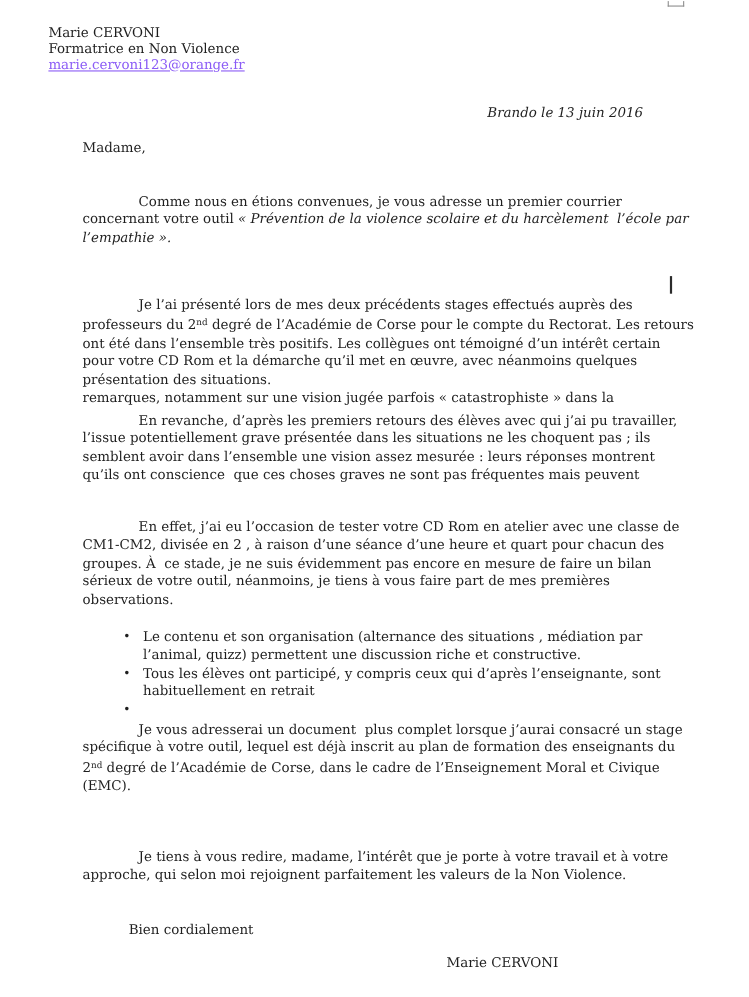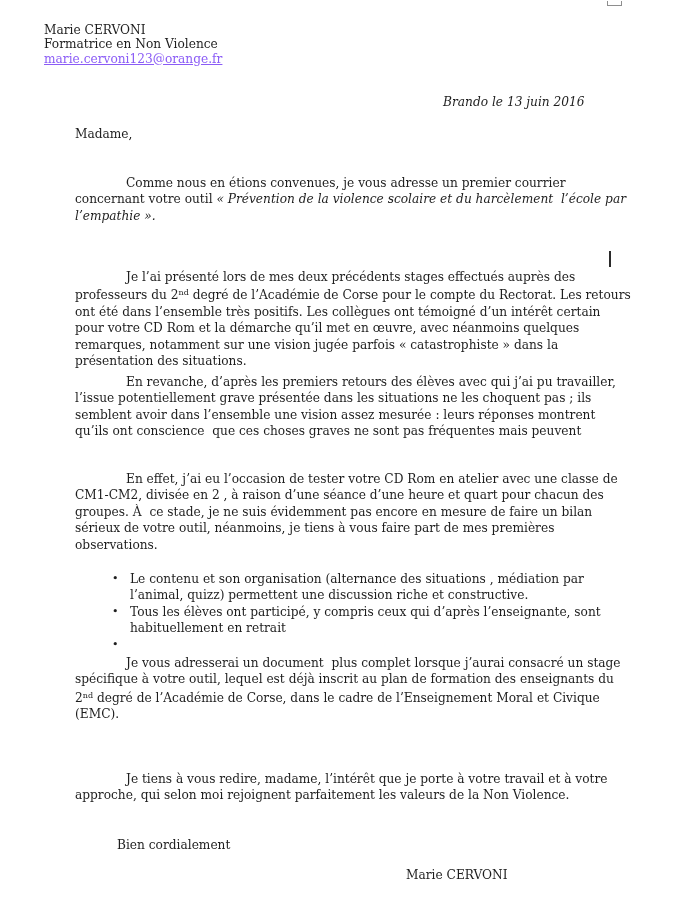--- a/index.html
+++ b/index.html
@@ -53,22 +53,22 @@
 <div class="abs para pos-p0">
     <div class="line indent"><span>Comme nous en étions convenues, je vous adresse un premier courrier</span></div>
     <div class="line"><span>concernant votre outil </span><span class="it">« Prévention de la violence scolaire et du harcèlement  l’école par</span></div>
     <div class="line"><span class="it">l’empathie ».</span></div>
   </div>
 <div class="abs para pos-p1">
     <div class="line indent"><span>Je l’ai présenté lors de mes deux précédents stages effectués auprès des</span></div>
     <div class="line"><span>professeurs du 2</span><span class="sup">nd</span><span> degré de l’Académie de Corse pour le compte du Rectorat. Les retours</span></div>
     <div class="line"><span>ont été dans l’ensemble très positifs. Les collègues ont témoigné d’un intérêt certain</span></div>
     <div class="line"><span>pour votre CD Rom et la démarche qu’il met en œuvre, avec néanmoins quelques</span></div>
+    <div class="line"><span>présentation des situations.</span></div>
     <div class="line"><span>remarques, notamment sur une vision jugée parfois « catastrophiste » dans la</span></div>
-    <div class="line"><span>présentation des situations.</span></div>
   </div>
 <div class="abs para pos-p2">
     <div class="line indent"><span>En revanche, d’après les premiers retours des élèves avec qui j’ai pu travailler,</span></div>
     <div class="line"><span>l’issue potentiellement grave présentée dans les situations ne les choquent pas ; ils</span></div>
     <div class="line"><span>semblent avoir dans l’ensemble une vision assez mesurée : leurs réponses montrent</span></div>
     <div class="line"><span>qu’ils ont conscience  que ces choses graves ne sont pas fréquentes mais peuvent</span></div>
   </div>
 <div class="abs para pos-p3">
     <div class="line indent"><span>En effet, j’ai eu l’occasion de tester votre CD Rom en atelier avec une classe de</span></div>
     <div class="line"><span>CM1-CM2, divisée en 2 , à raison d’une séance d’une heure et quart pour chacun des</span></div>

